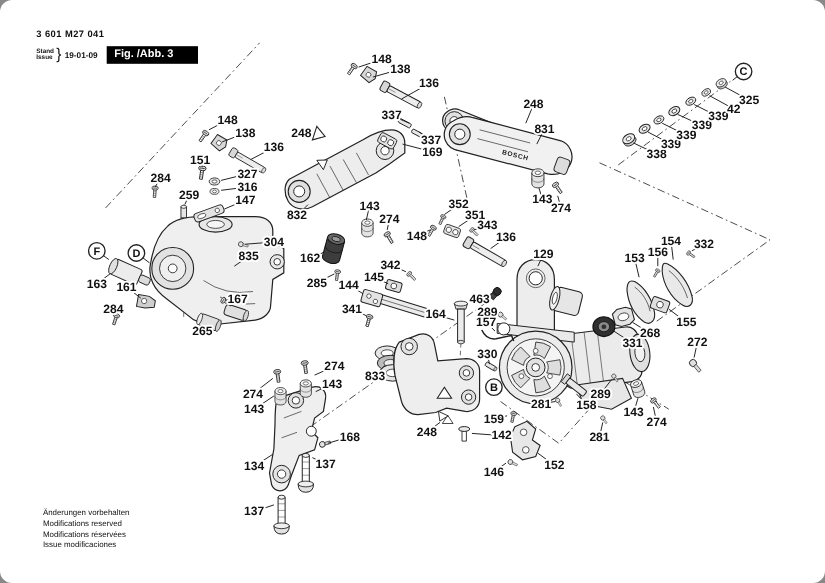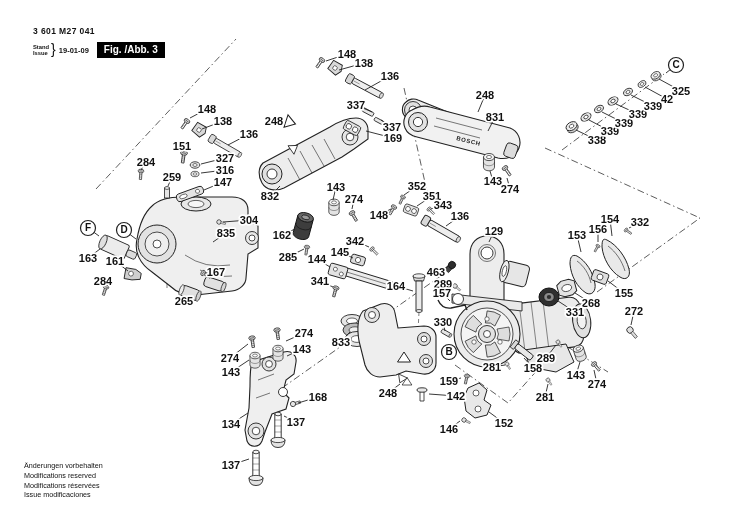--- a/index.html
+++ b/index.html
@@ -1,24 +1,24 @@
 <!DOCTYPE html>
 <html><head>
 <meta charset="utf-8">
 <style>
   html,body{margin:0;padding:0;background:#888;}
   .page{position:relative;width:750px;height:530px;background:#fff;overflow:hidden;
-        font-family:"Liberation Sans",sans-serif;color:#111;}
+        font-family:"Liberation Sans",sans-serif;color:#111;border-radius:11px;}
   .pn{position:absolute;left:33px;top:26px;font-size:8.5px;font-weight:bold;letter-spacing:.4px;}
   .issue{position:absolute;left:33px;top:42px;display:flex;align-items:center;}
   .stand{font-size:5.8px;line-height:6.2px;font-weight:bold;}
   .brace{font-size:14px;font-weight:400;margin:0 1px 0 2px;transform:translateY(-1px);}
   .date{font-size:7.5px;font-weight:bold;margin-left:2px;text-align:right;}
-  .figbox{background:#000;color:#fff;font-size:10px;font-weight:bold;padding:2px 7px 3px 7px;margin-left:8px;}
-  .footer{position:absolute;left:24px;top:461px;font-size:7.2px;line-height:9.8px;}
+  .figbox{background:#000;color:#fff;font-size:10px;font-weight:bold;padding:2px 22px 3px 7px;margin-left:8px;}
+  .footer{position:absolute;left:39px;top:461px;font-size:7.2px;line-height:9.8px;}
   svg{position:absolute;left:0;top:0;}
   .ph{stroke:#333;stroke-width:.8;fill:none;stroke-dasharray:7 3 1.5 3;}
   .dsh{stroke:#444;stroke-width:.7;fill:none;stroke-dasharray:4 3;}
   .ldr{stroke:#222;stroke-width:.9;}
   .plbl{font:bold 11px "Liberation Sans",sans-serif;fill:#111;text-anchor:middle;
         paint-order:stroke;stroke:#fff;stroke-width:3.5px;stroke-linejoin:round;}
   .blt{font:bold 10px "Liberation Sans",sans-serif;fill:#111;text-anchor:middle;}
   .bln{fill:#fff;stroke:#222;stroke-width:1.2;}
   .bosch{font:bold 6px "Liberation Sans",sans-serif;fill:#222;letter-spacing:.6px;text-anchor:middle;}
 </style>

